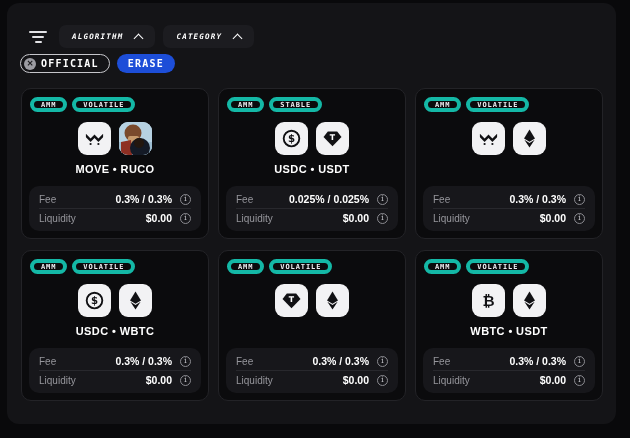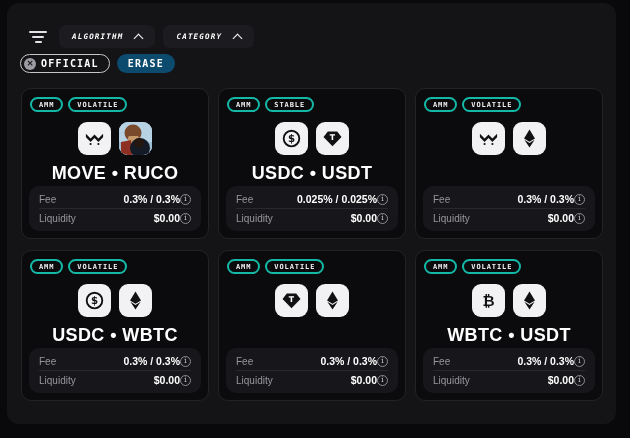--- a/index.html
+++ b/index.html
@@ -24,45 +24,45 @@
     display:flex;align-items:center;gap:12px;padding:0 13px;color:#ffffff;font-style:italic;
   }
   .dd-btn .px{font-size:7.5px;}
   .chev-up{width:6px;height:6px;border-left:1.6px solid #fff;border-top:1.6px solid #fff;
     transform:rotate(45deg);margin-top:3px;flex:0 0 auto;}
   
   .chips{position:absolute;left:13px;top:51px;display:flex;align-items:center;gap:7px;}
   .chip{height:19px;border-radius:10px;display:flex;align-items:center;gap:5px;color:#fff;cursor:pointer;box-sizing:border-box;}
   .chip .px{font-size:10px;}
   .chip-official{border:1.5px solid #c6c6cb;background:transparent;padding:0 10px 0 3px;}
-  .chip-erase{background:#0c4a6e;padding:0 11px;}
+  .chip-erase{background:#1d4ed8;padding:0 11px;}
   .xcircle{width:12px;height:12px;border-radius:50%;background:#9c9ca2;color:#1a1a1d;
     font-size:8px;font-weight:700;display:flex;align-items:center;justify-content:center;line-height:1;}
   
   .grid{position:absolute;left:14px;top:85px;width:582px;display:grid;
     grid-template-columns:repeat(3,1fr);gap:11px 9px;}
   .card{height:151px;background:#0b0b0d;border:1px solid #232327;border-radius:10px;
     position:relative;cursor:pointer;box-sizing:border-box;}
   .badges{position:absolute;top:8px;left:8px;display:flex;gap:5px;}
-  .badge{height:15px;padding:0 7px;border:2px solid #14b8a6;border-radius:8px;
+  .badge{height:15px;padding:0 7px;border:4px solid #14b8a6;border-radius:8px;
     display:flex;align-items:center;color:#eeeef2;font-size:7px;letter-spacing:0.9px;box-sizing:border-box;}
   .tokens{position:absolute;top:33px;left:0;right:0;display:flex;justify-content:center;gap:8px;}
   .token{width:33px;height:33px;border-radius:9px;background:#f2f2f4;overflow:hidden;
     display:flex;align-items:center;justify-content:center;}
   .token svg{width:25px;height:25px;display:block;}
   .token.token-img{background:#b7d2e2;}
   .token.token-img svg{width:33px;height:33px;}
   .pair-name{position:absolute;top:74px;left:0;right:0;text-align:center;color:#ffffff;
-    font-weight:700;font-size:18px;letter-spacing:0.4px;}
+    font-weight:700;font-size:11px;letter-spacing:0.4px;}
   .stats{position:absolute;left:7px;right:7px;bottom:7px;height:45px;background:#17171b;
     border-radius:10px;padding:4px 10px;display:flex;flex-direction:column;box-sizing:border-box;}
   .srow{flex:1;display:flex;align-items:center;justify-content:space-between;}
   .sdiv{height:1px;background:#28282d;}
   .slabel{color:#96969c;font-size:10px;}
-  .sval{display:flex;align-items:center;gap:0;color:#ffffff;font-weight:700;font-size:10.5px;}
+  .sval{display:flex;align-items:center;gap:8px;color:#ffffff;font-weight:700;font-size:10.5px;}
   .info{width:11px;height:11px;border-radius:50%;border:1px solid #8b8b91;color:#c9c9ce;
     font-size:7.5px;line-height:1;display:flex;align-items:center;justify-content:center;
     font-weight:400;font-family:"DejaVu Serif", serif;box-sizing:border-box;cursor:pointer;}
 </style>
 </head>
 <body>
 
 <div class="panel">
 
   <div class="toolbar">

